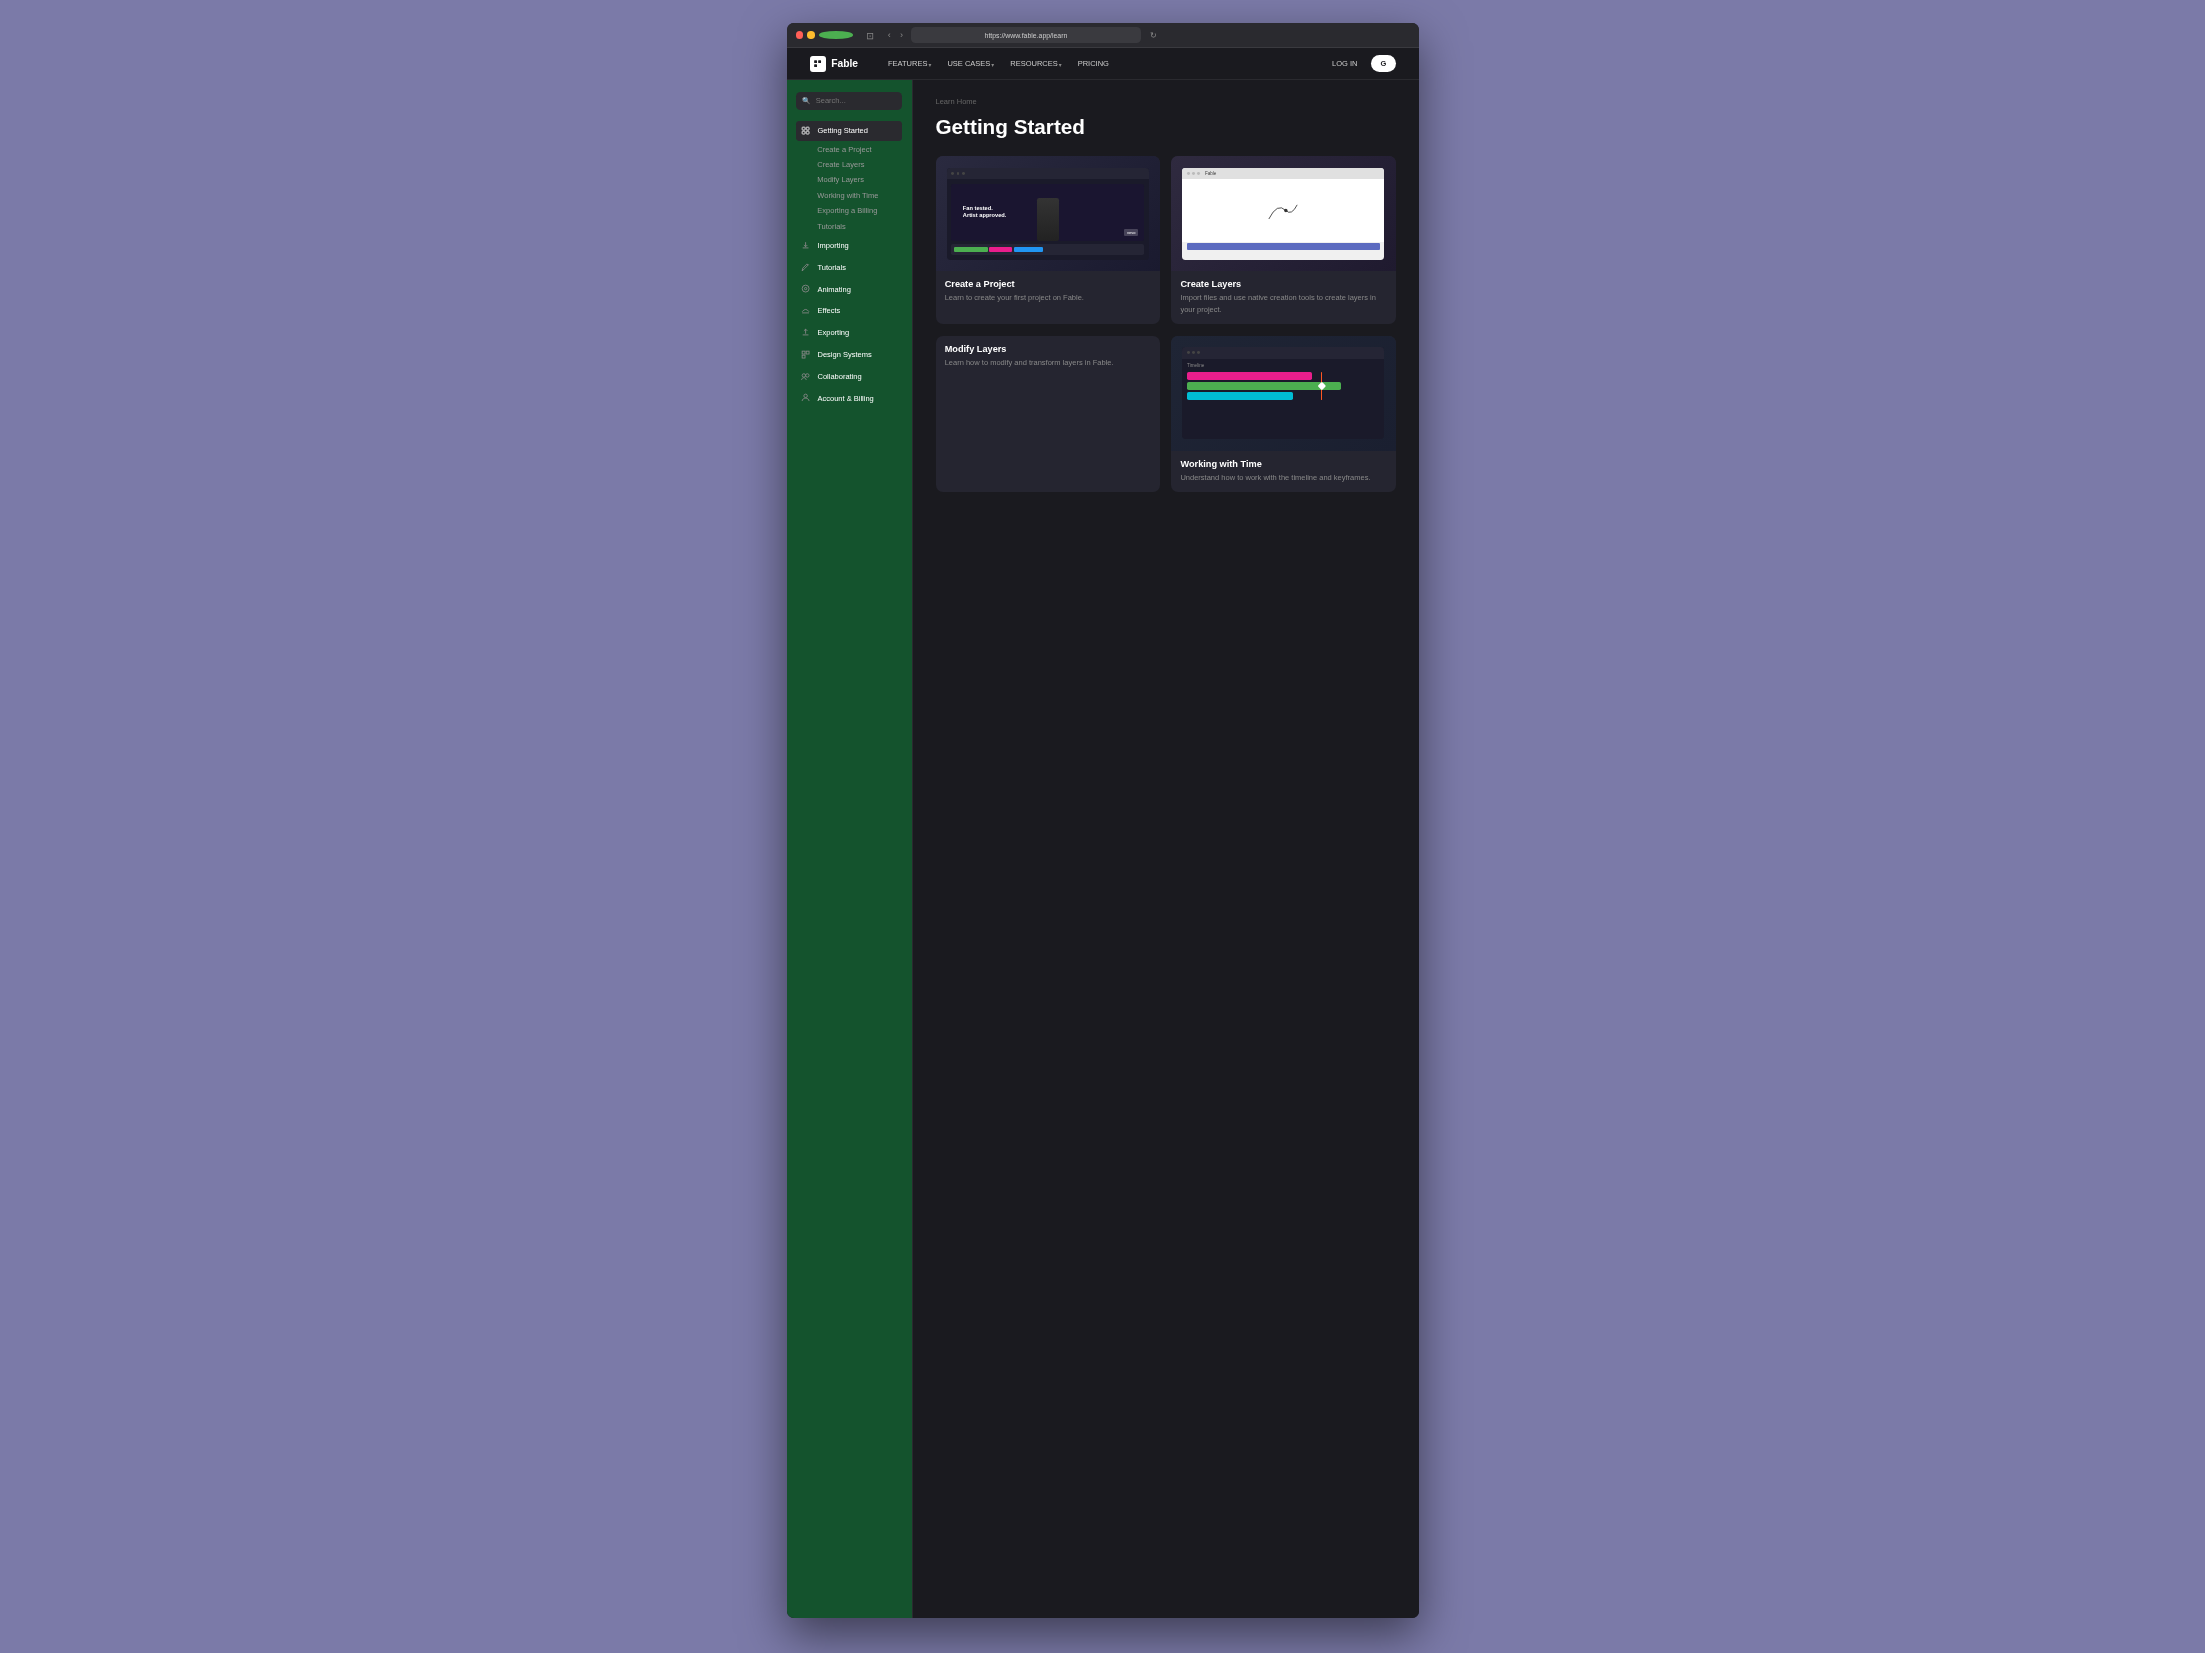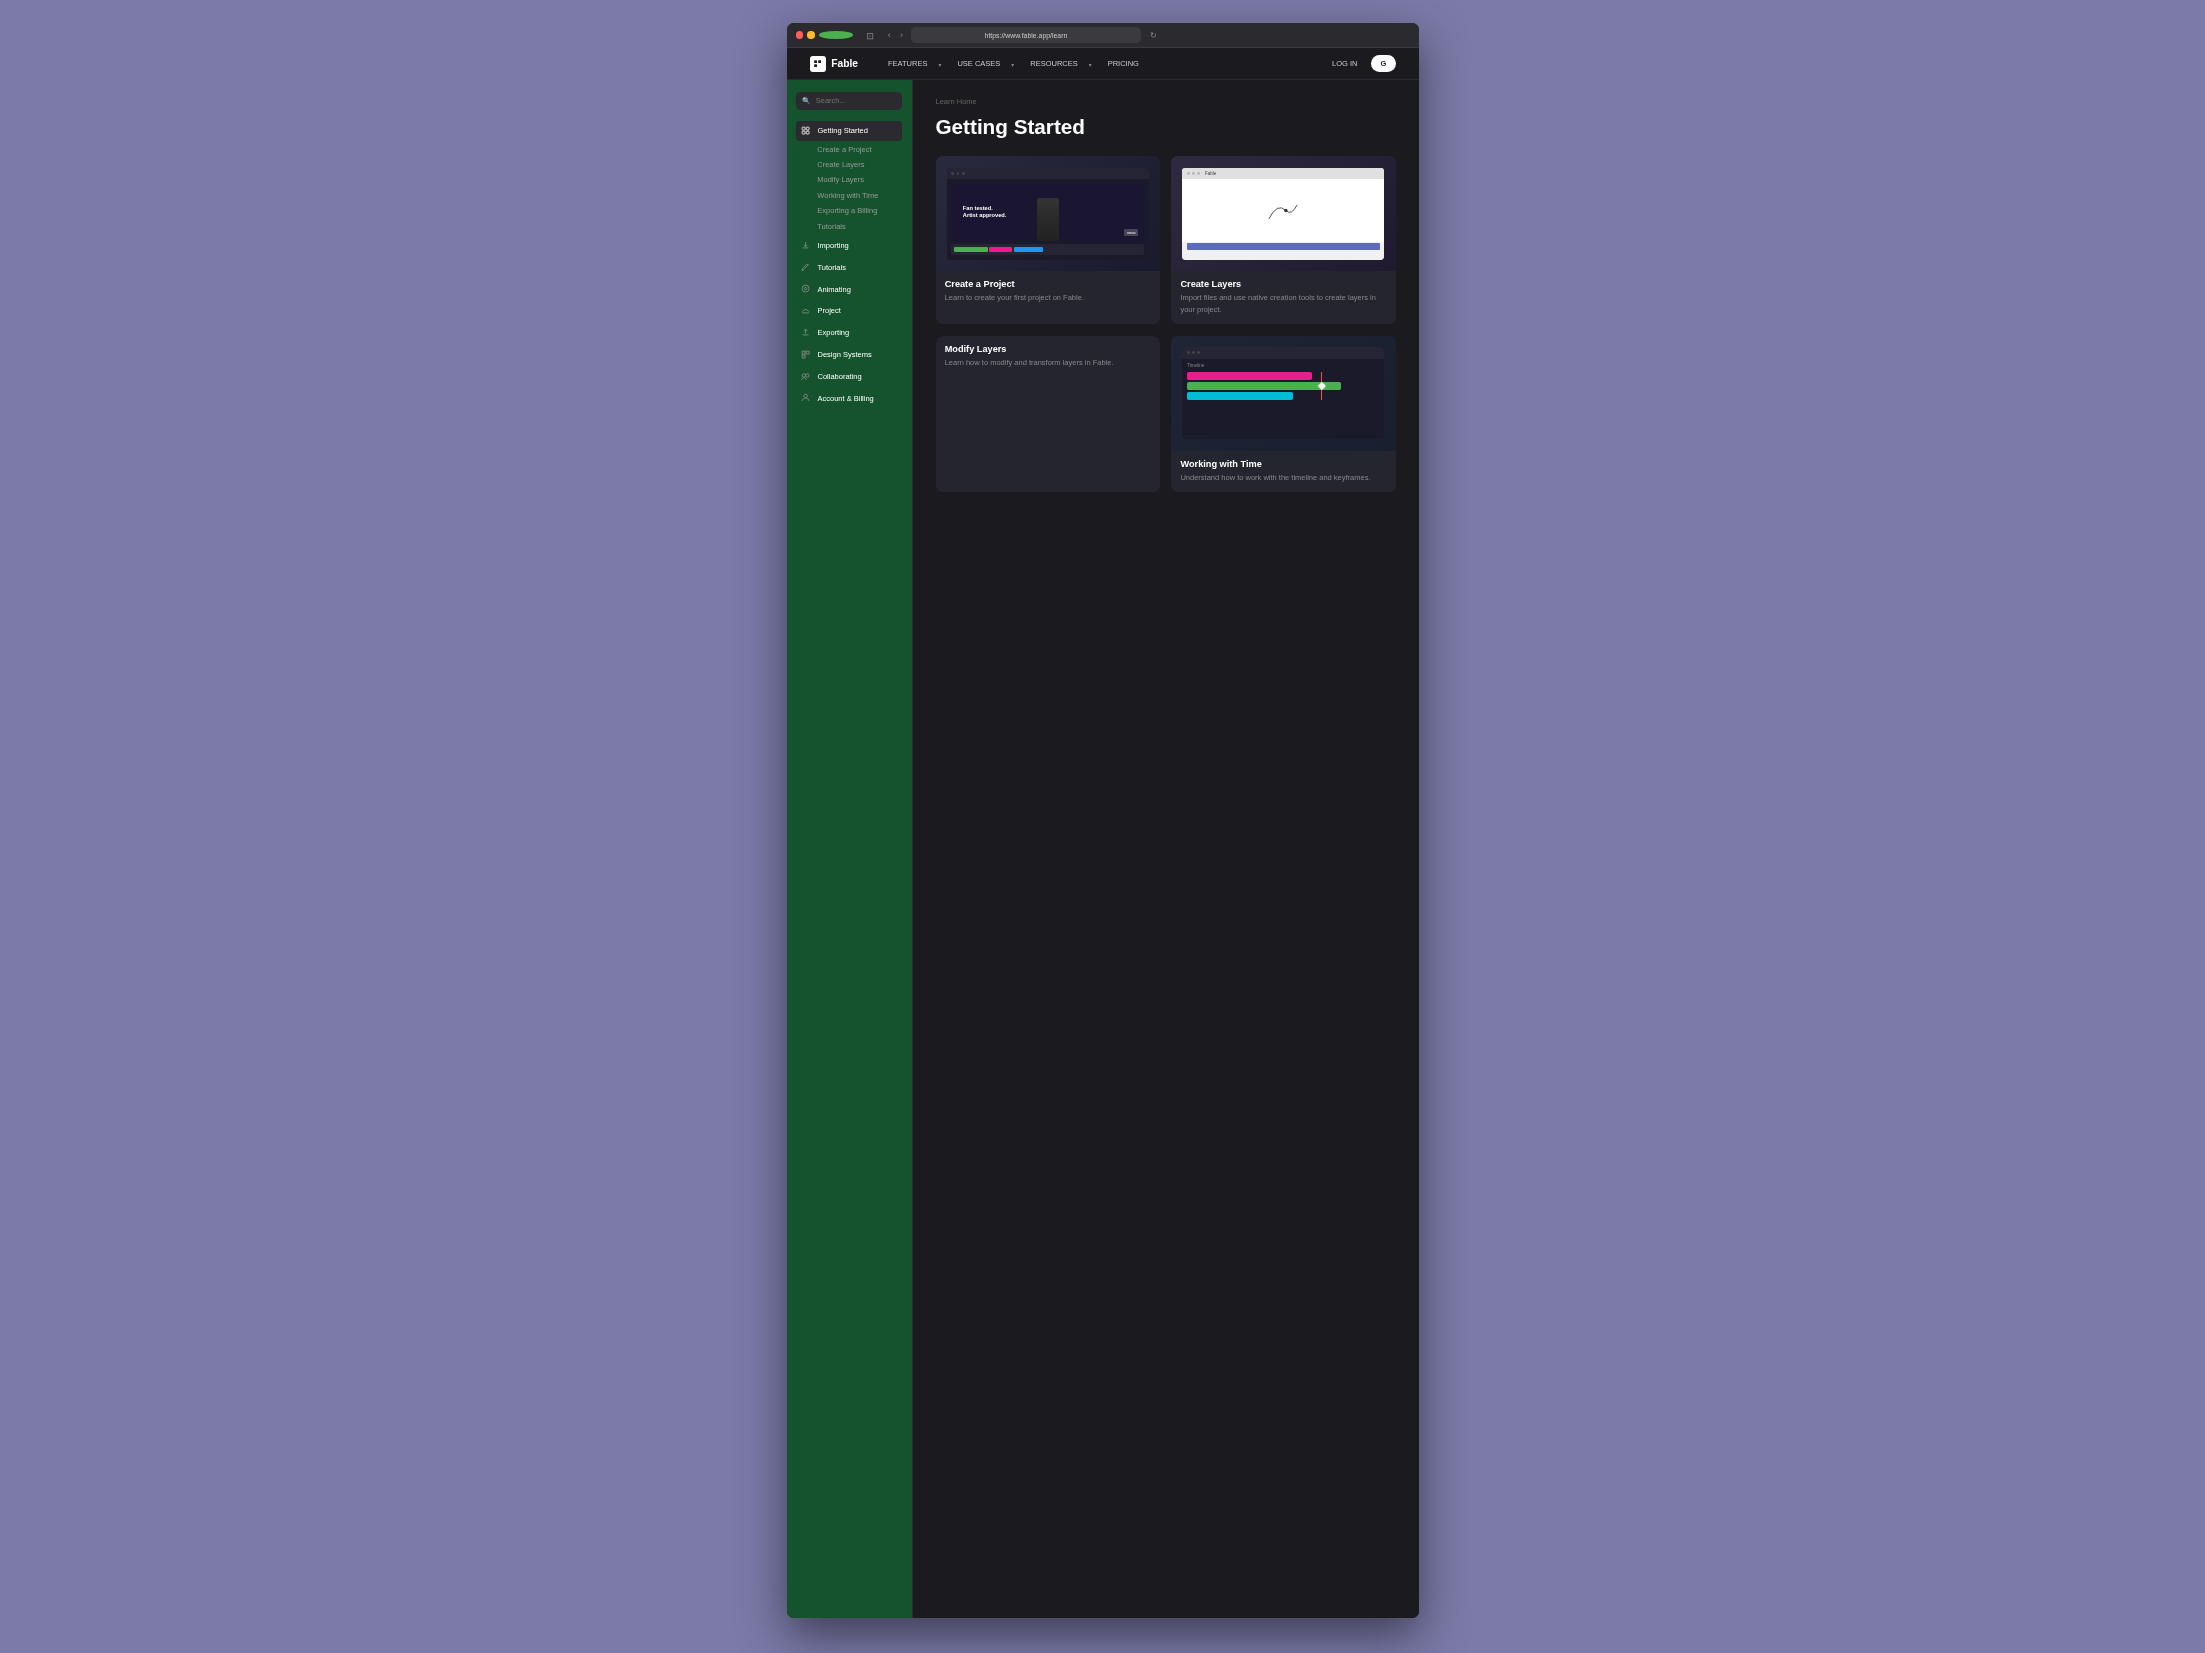--- a/index.html
+++ b/index.html
@@ -125,21 +125,21 @@
     }
     .nav-link {
       color: #ccc;
       font-size: 7.5px;
       font-weight: 500;
       padding: 3.4px 6.9px;
       border-radius: 3.4px;
       cursor: pointer;
       display: flex;
       align-items: flex-end;
-      gap: 11px;
+      gap: 1px;
       text-decoration: none;
     }
     .nav-link .chevron { font-size: 5.7px; color: #888; }
     .nav-right {
       margin-left: auto;
       display: flex;
       align-items: center;
       gap: 6.9px;
     }
     .login-btn {
@@ -554,21 +554,21 @@
       </div>
 
       <div class="sidebar-section">
         <div class="sidebar-section-header">
           <div class="section-icon">
             <svg viewBox="0 0 16 16" fill="none" stroke="#888" stroke-width="1.5">
               <path d="M2 10 Q8 2 14 10"></path>
               <line x1="2" y1="12" x2="14" y2="12"></line>
             </svg>
           </div>
-          <span>Project</span>
+          <span>Effects</span>
         </div>
       </div>
 
       <div class="sidebar-section">
         <div class="sidebar-section-header">
           <div class="section-icon">
             <svg viewBox="0 0 16 16" fill="none" stroke="#888" stroke-width="1.5">
               <path d="M8 10V2M5 5l3-3 3 3M3 12h10"></path>
             </svg>
           </div>

